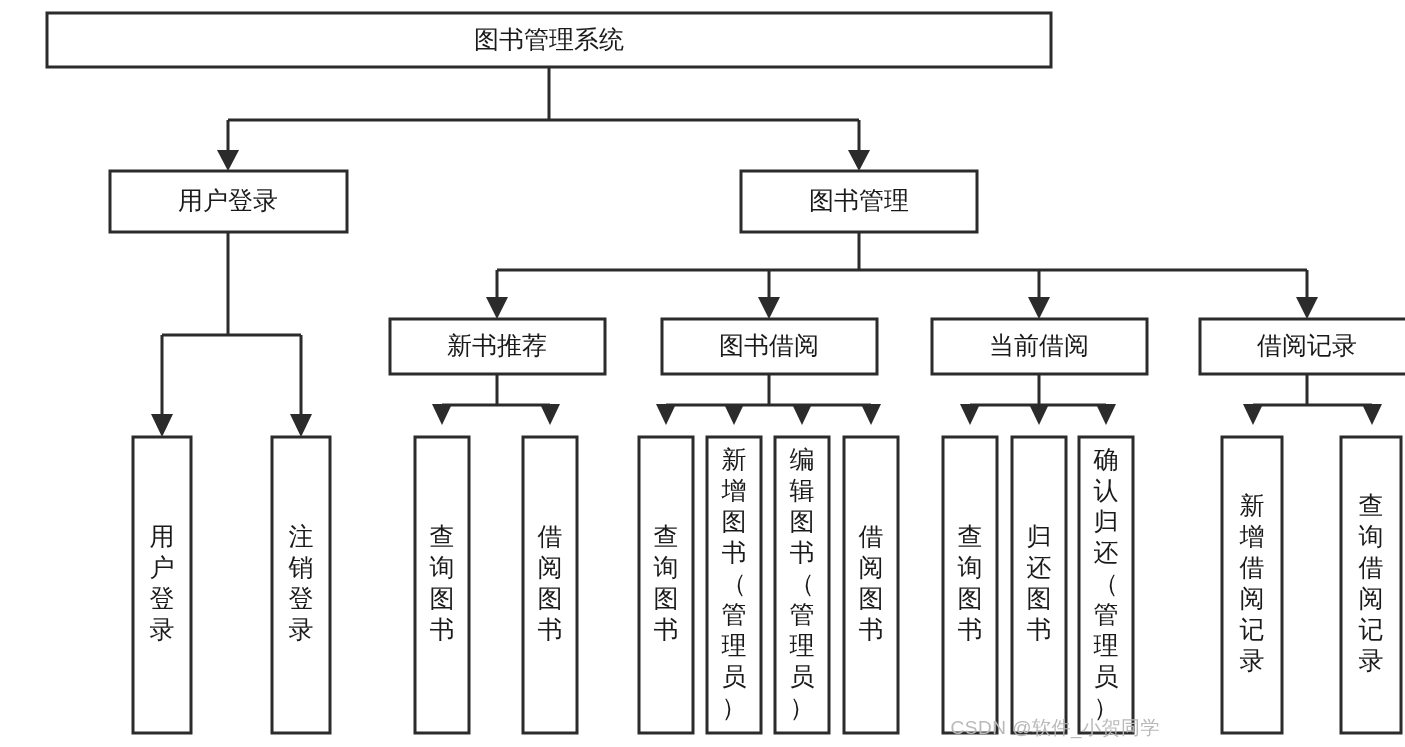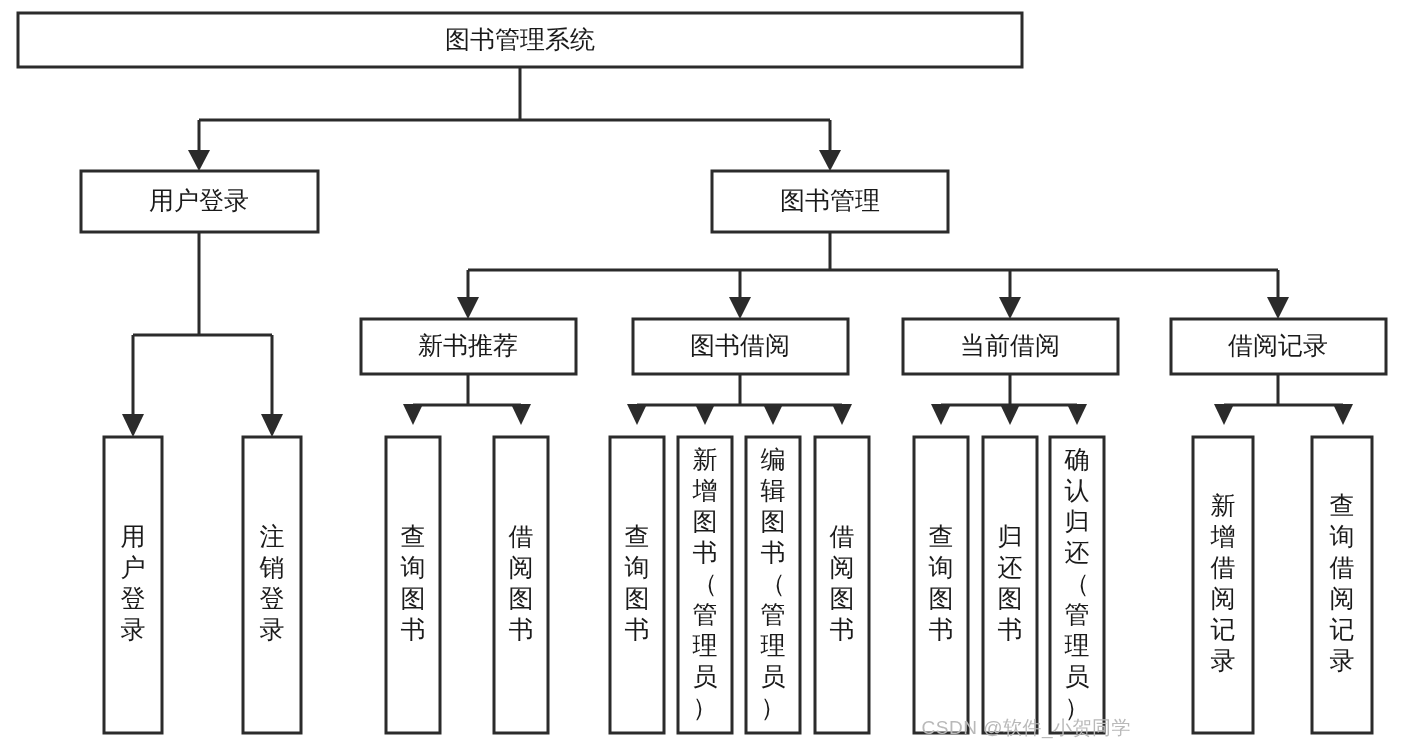--- a/index.html
+++ b/index.html
@@ -12,20 +12,21 @@
     height: 747px;
     font-family: "Liberation Sans", "DejaVu Sans", sans-serif;
     position: relative;
     overflow: hidden;
   }
   #diagram-root {
     position: absolute;
     left: 0; top: 0;
     width: 1139px;
     height: 747px;
+    padding-left: 29px;
   }
   svg.diagram {
     display: block;
     width: 1405px;
     height: 747px;
   }
   .node-box {
     fill: #ffffff;
     stroke: #2b2b2b;
     stroke-width: 3;

